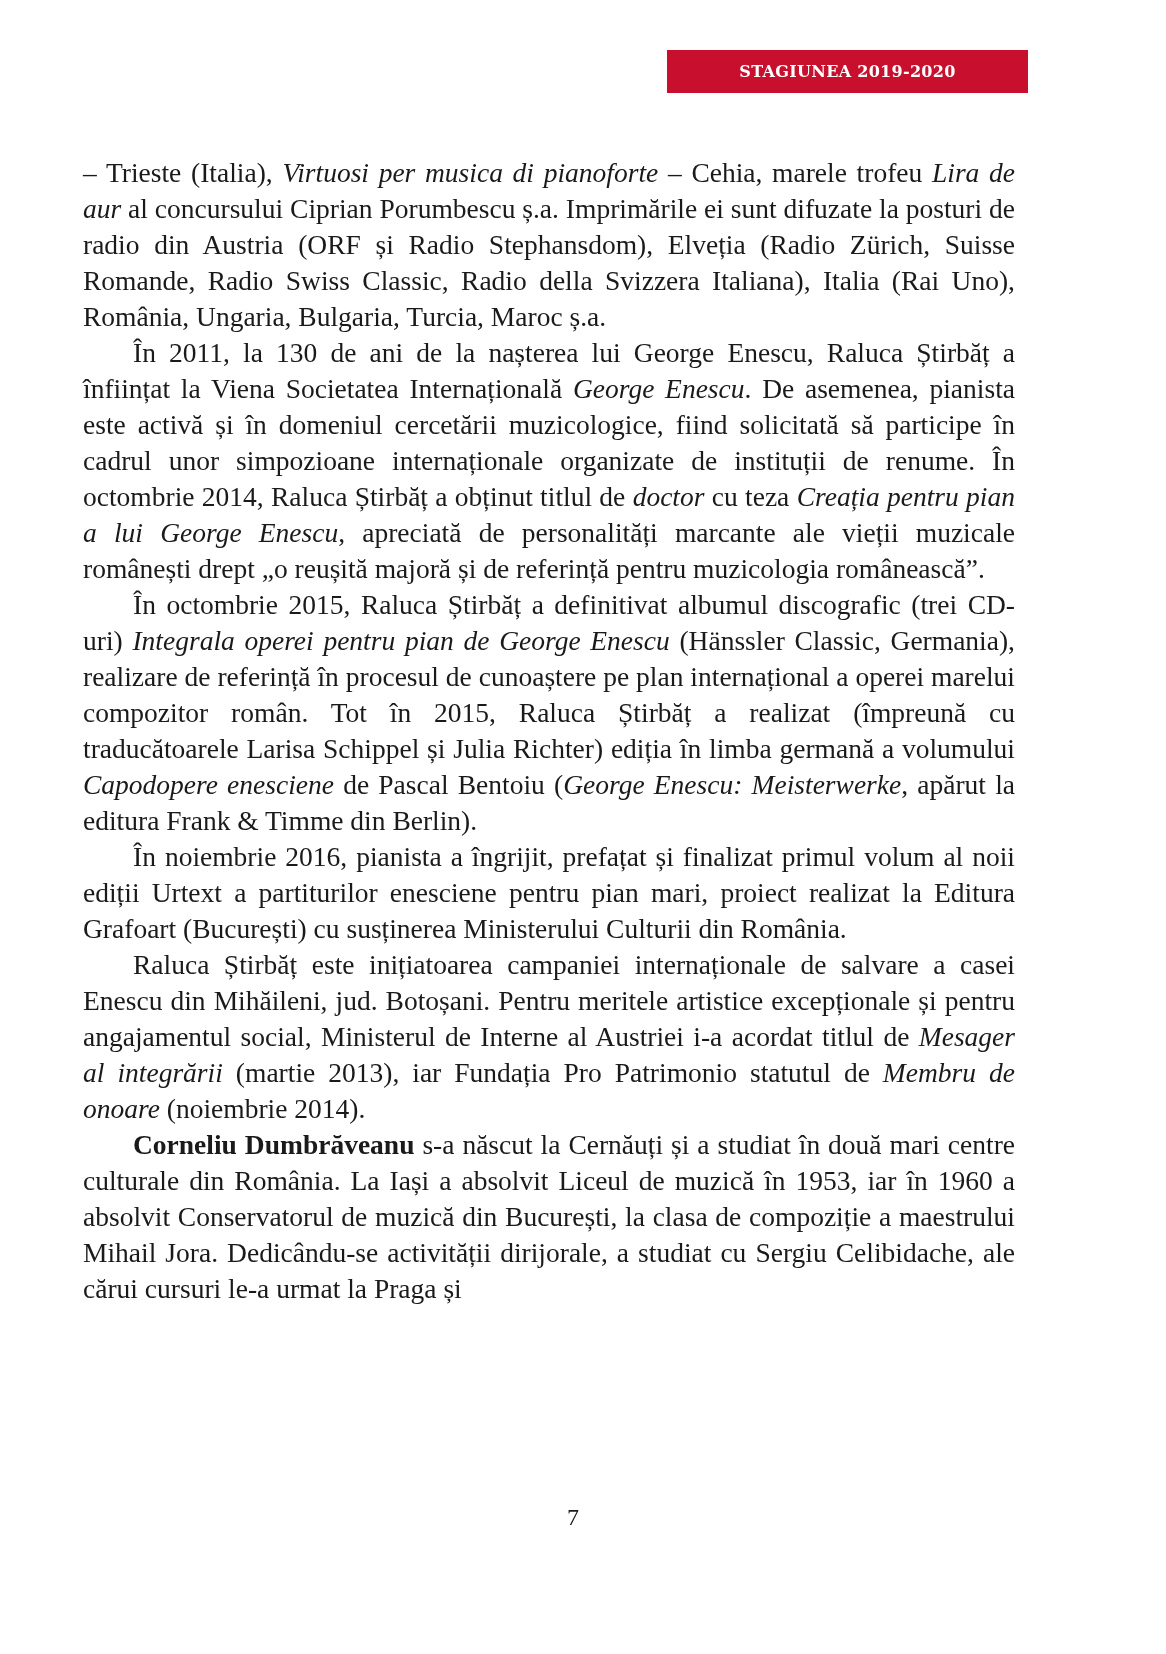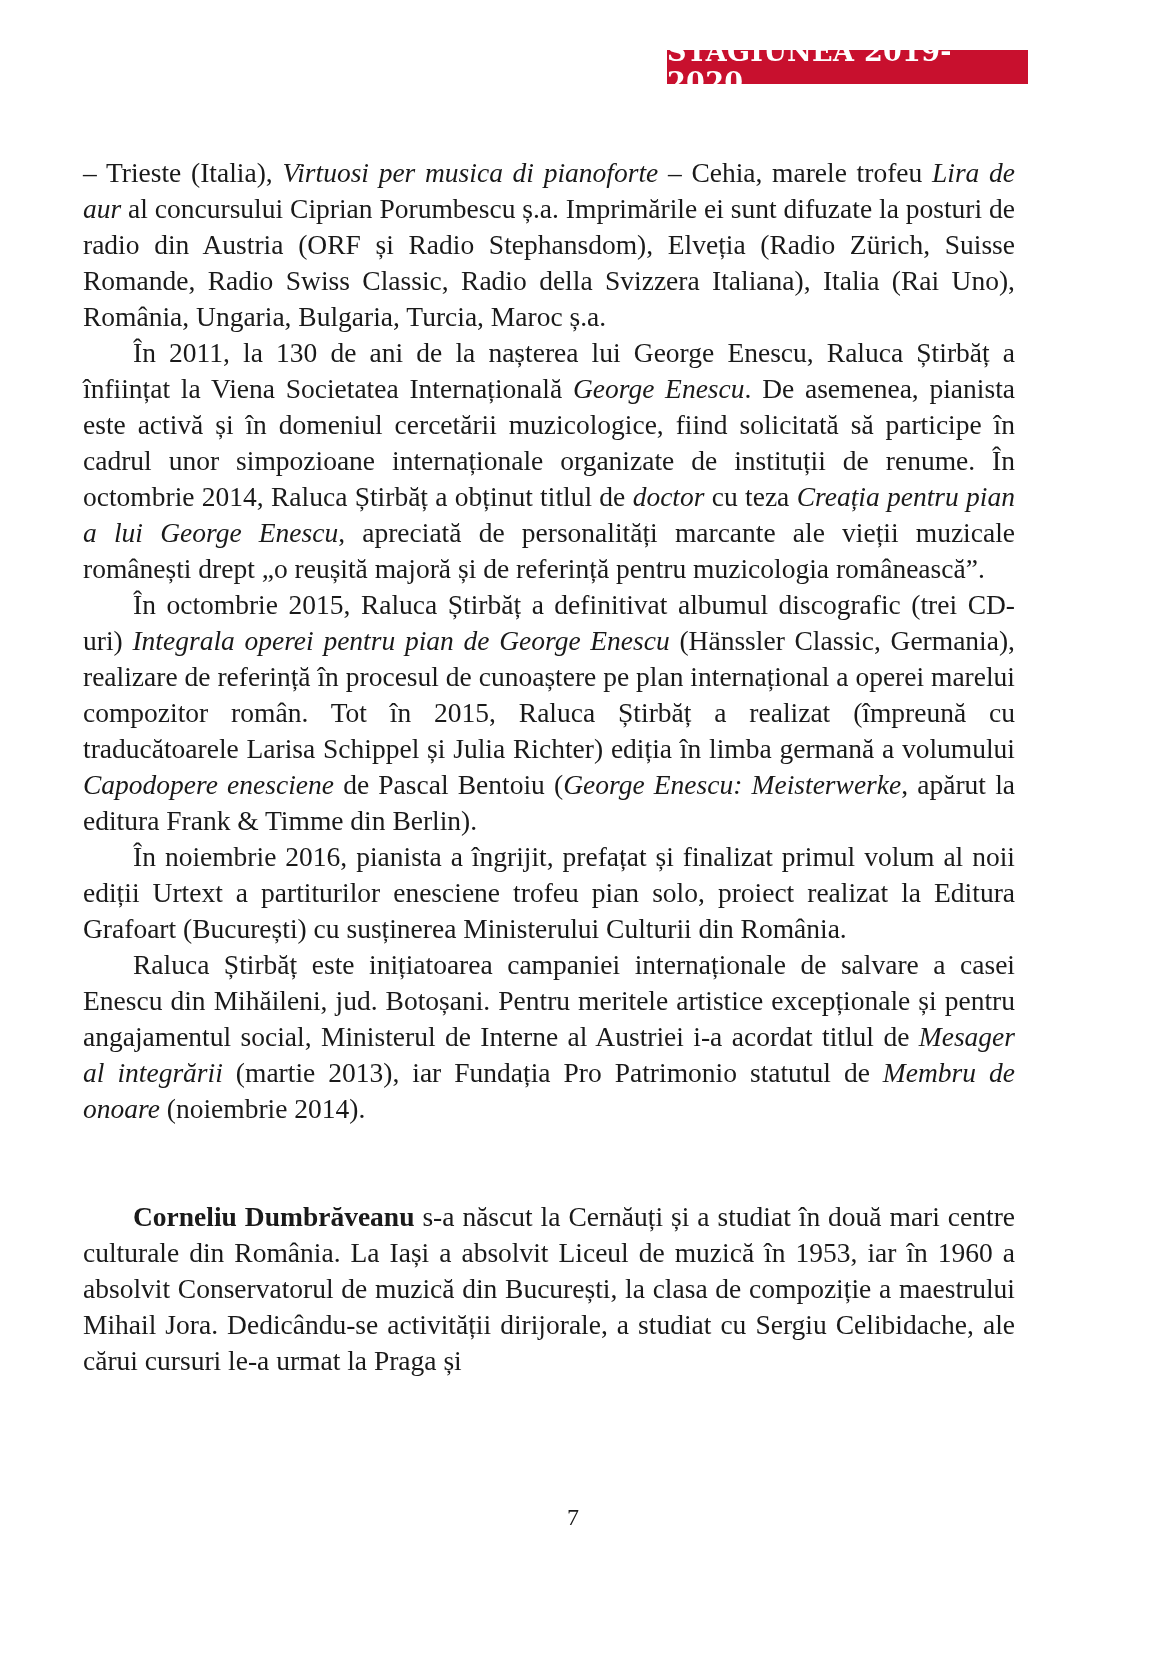--- a/index.html
+++ b/index.html
@@ -13,49 +13,48 @@
       position: relative;
       overflow: hidden;
       font-family: "Liberation Serif", "DejaVu Serif", serif;
       color: #1a1a1a;
     }
     .header-badge {
       position: absolute;
       left: 667px;
       top: 50px;
       width: 361px;
-      height: 34px;
+      height: 43px;
       background: #c8102e;
       color: #ffffff;
       display: flex;
       align-items: center;
       justify-content: center;
       font-family: "DejaVu Serif", "Liberation Serif", serif;
       font-weight: bold;
-      font-size: 27px;
+      font-size: 16px;
       letter-spacing: 0.3px;
     }
     .content {
       position: absolute;
       left: 83px;
       top: 155px;
       width: 932px;
       font-size: 27.5px;
       line-height: 36px;
       text-align: justify;
     }
     .content p {
       margin: 0;
       text-indent: 50px;
     }
     .content p.no-indent {
       text-indent: 0;
     }
     .content p.spaced {
-      margin-top: 72px;
     }
     .content i {
     }
     .content b {
       font-weight: bold;
     }
     .page-number {
       position: absolute;
       left: 0;
       width: 1166px;
@@ -67,18 +66,18 @@
   </style>
 </head>
 <body>
 
 <div class="header-badge">STAGIUNEA 2019-2020</div>
 
 <div class="content">
   <p class="no-indent"><span>– Trieste (Italia), </span><i>Virtuosi per musica di pianoforte</i><span> – Cehia, marele trofeu </span><i>Lira de aur</i><span> al concursului Ciprian Porumbescu ș.a. Imprimările ei sunt difuzate la posturi de radio din Austria (ORF și Radio Stephansdom), Elveția (Radio Zürich, Suisse Romande, Radio Swiss Classic, Radio della Svizzera Italiana), Italia (Rai Uno), România, Ungaria, Bulgaria, Turcia, Maroc ș.a.</span></p>
   <p><span>În 2011, la 130 de ani de la nașterea lui George Enescu, Raluca Știrbăț a înființat la Viena Societatea Internațională </span><i>George Enescu</i><span>. De asemenea, pianista este activă și în domeniul cercetării muzicologice, fiind solicitată să participe în cadrul unor simpozioane internaționale organizate de instituții de renume. În octombrie 2014, Raluca Știrbăț a obținut titlul de </span><i>doctor</i><span> cu teza </span><i>Creația pentru pian a lui George Enescu</i><span>, apreciată de personalități marcante ale vieții muzicale românești drept „o reușită majoră și de referință pentru muzicologia românească”.</span></p>
   <p><span>În octombrie 2015, Raluca Știrbăț a definitivat albumul discografic (trei CD-uri) </span><i>Integrala operei pentru pian de George Enescu</i><span> (Hänssler Classic, Germania), realizare de referință în procesul de cunoaștere pe plan internațional a operei marelui compozitor român. Tot în 2015, Raluca Știrbăț a realizat (împreună cu traducătoarele Larisa Schippel și Julia Richter) ediția în limba germană a volumului </span><i>Capodopere enesciene</i><span> de Pascal Bentoiu (</span><i>George Enescu: Meisterwerke</i><span>, apărut la editura Frank &amp; Timme din Berlin).</span></p>
-  <p><span>În noiembrie 2016, pianista a îngrijit, prefațat și finalizat primul volum al noii ediții Urtext a partiturilor enesciene trofeu pian solo, proiect realizat la Editura Grafoart (București) cu susținerea Ministerului Culturii din România.</span></p>
+  <p><span>În noiembrie 2016, pianista a îngrijit, prefațat și finalizat primul volum al noii ediții Urtext a partiturilor enesciene pentru pian mari, proiect realizat la Editura Grafoart (București) cu susținerea Ministerului Culturii din România.</span></p>
   <p><span>Raluca Știrbăț este inițiatoarea campaniei internaționale de salvare a casei Enescu din Mihăileni, jud. Botoșani. Pentru meritele artistice excepționale și pentru angajamentul social, Ministerul de Interne al Austriei i-a acordat titlul de </span><i>Mesager al integrării</i><span> (martie 2013), iar Fundația Pro Patrimonio statutul de </span><i>Membru de onoare</i><span> (noiembrie 2014).</span></p>
   <p class="spaced"><b>Corneliu Dumbrăveanu</b><span> s-a născut la Cernăuți și a studiat în două mari centre culturale din România. La Iași a absolvit Liceul de muzică în 1953, iar în 1960 a absolvit Conservatorul de muzică din București, la clasa de compoziție a maestrului Mihail Jora. Dedicându-se activității dirijorale, a studiat cu Sergiu Celibidache, ale cărui cursuri le-a urmat la Praga și</span></p>
 </div>
 
 <div class="page-number">7</div>
 
 </body></html>

